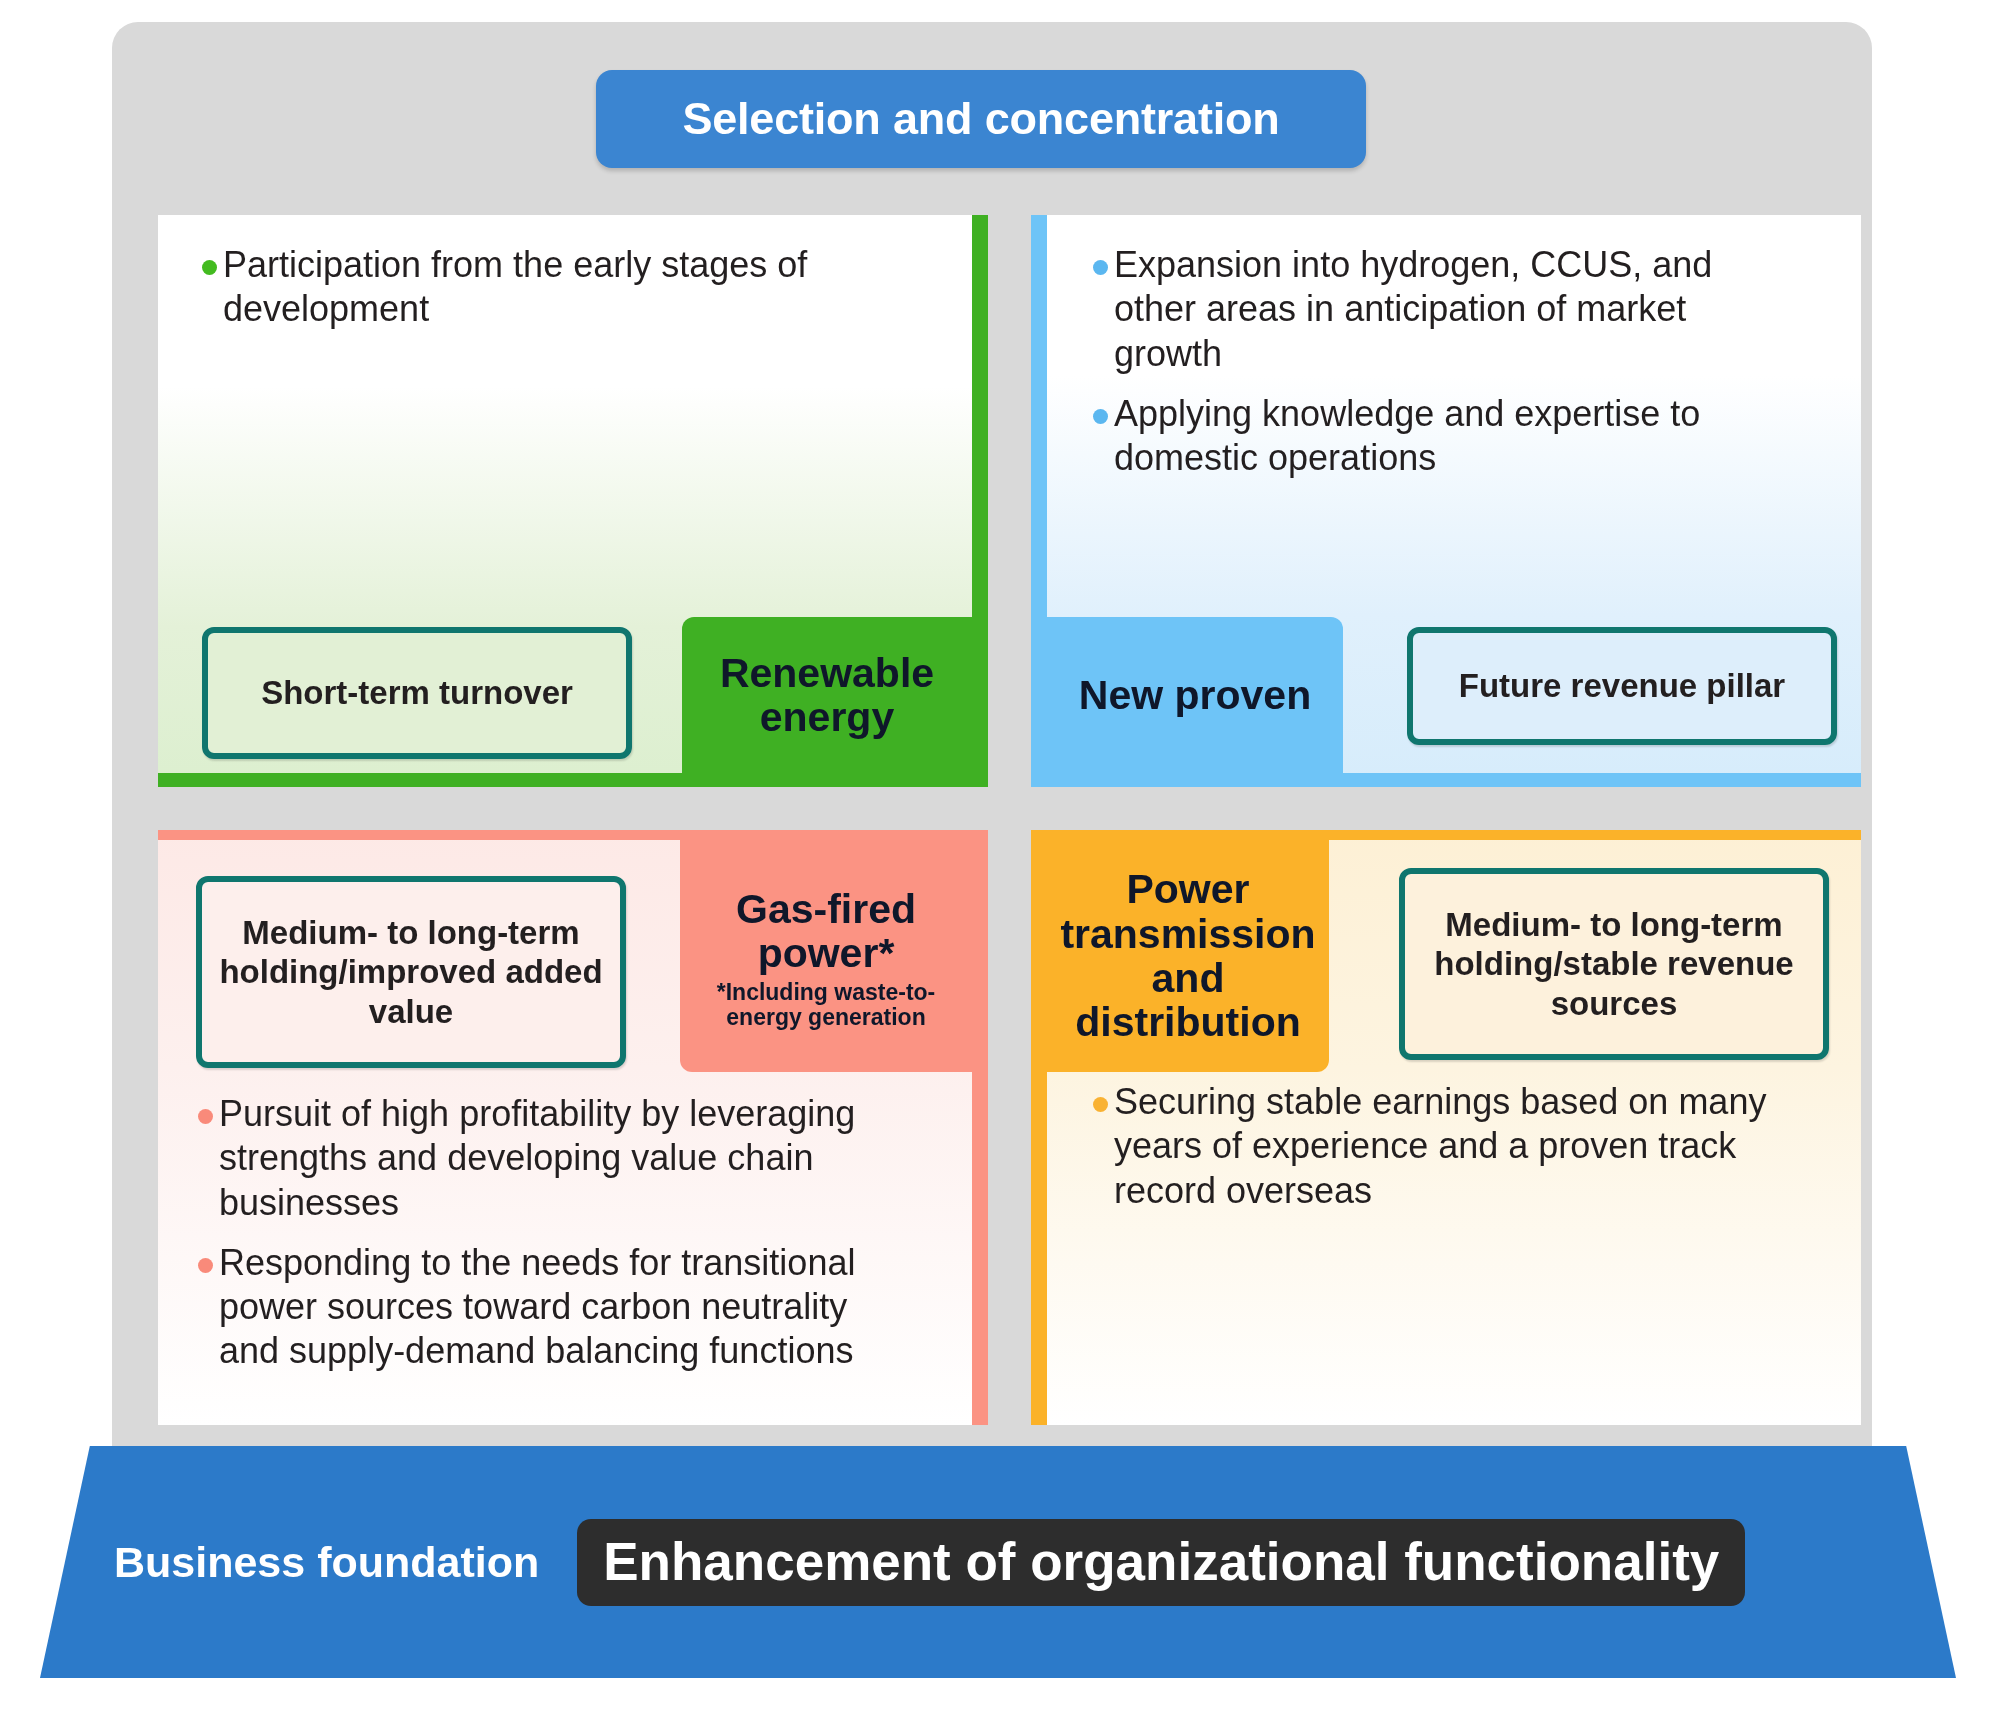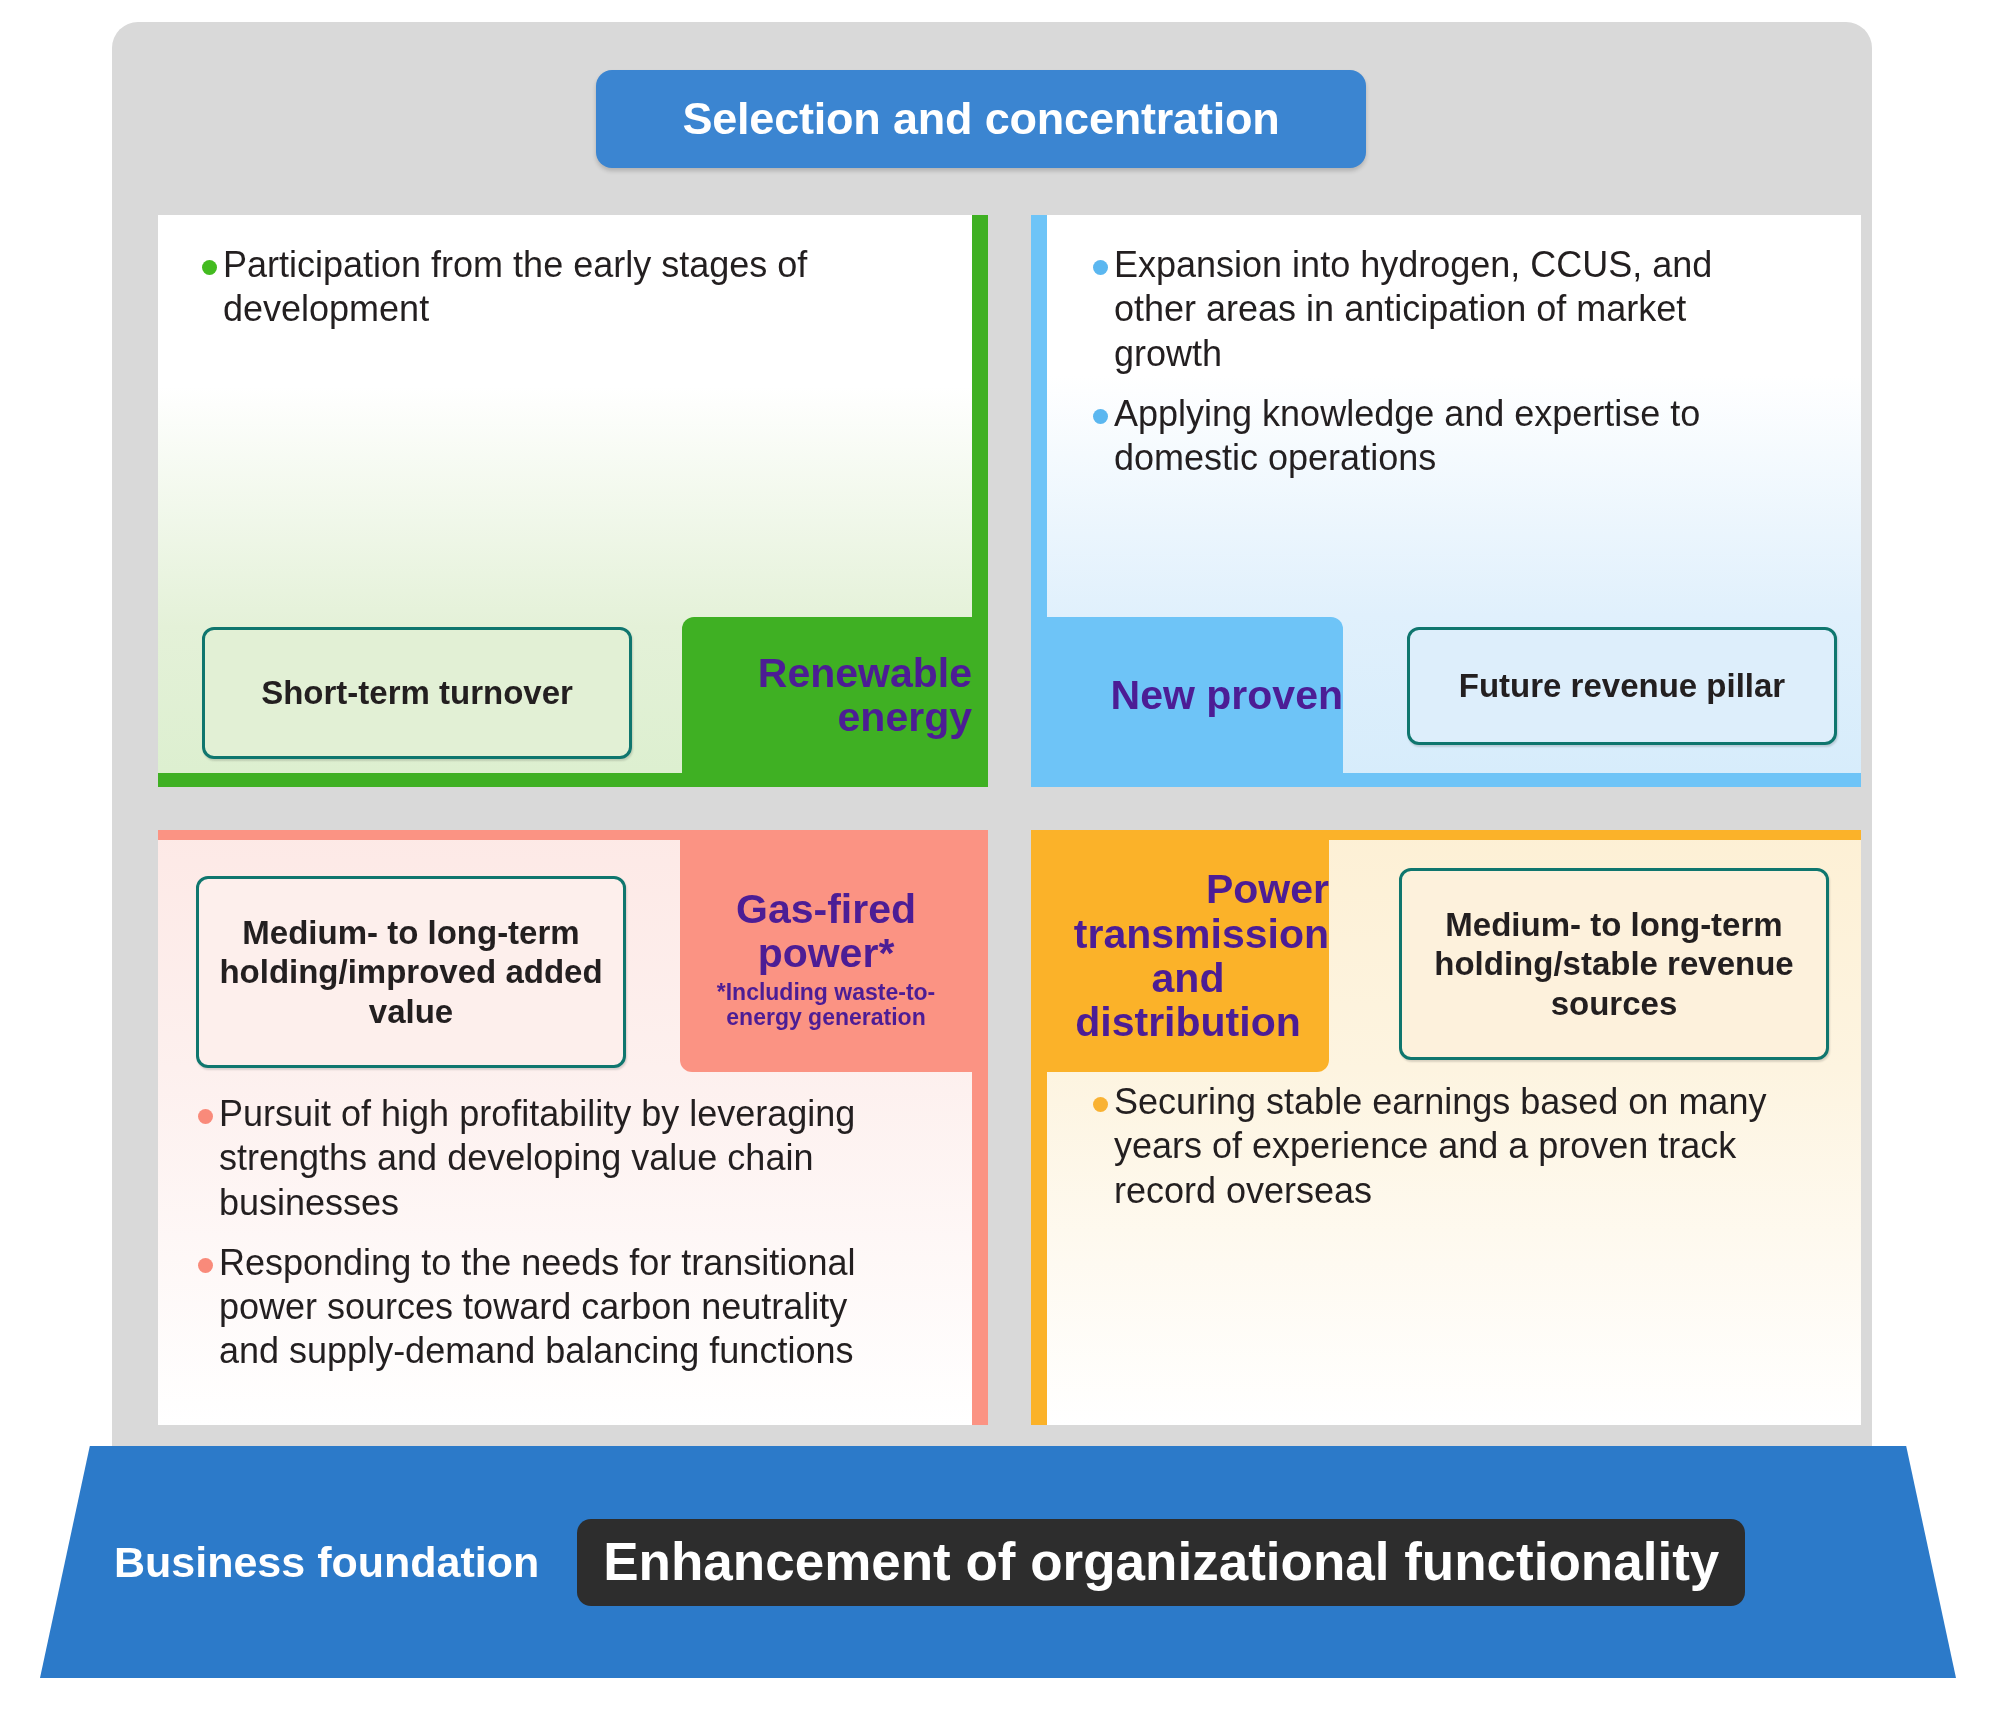--- a/index.html
+++ b/index.html
@@ -126,36 +126,36 @@
   .q1 .band { left: 0; right: 16px; bottom: 14px; height: 156px; }
   
   .q2 .band { left: 16px; right: 0; bottom: 14px; height: 156px; }
   
   .q3 .band { left: 0; right: 16px; top: 10px; height: 232px; }
   
   .q4 .band { left: 16px; right: 0; top: 10px; height: 232px; }
 
   .cat-label {
     display: flex; flex-direction: column;
-    align-items: flex-end; justify-content: center;
-    color: #4c1d95;
+    align-items: center; justify-content: center;
+    color: #0f172a;
     font-weight: bold;
     text-align: center;
     line-height: 1.08;
   }
   .cat-green  { background: #3fb023; }
   .cat-blue   { background: #6ec4f7; }
   .cat-red    { background: #fb9383; }
   .cat-orange { background: #fbb229; }
 
   .cat-main { font-size: 41px; }
   .cat-note { font-size: 23px; font-weight: bold; line-height: 1.12; margin-top: 4px; }
 
   .tag-box {
-    border: 3px solid #0f766e;
+    border: 6px solid #0f766e;
     border-radius: 12px;
     display: flex; align-items: center; justify-content: center;
     text-align: center;
     color: #231f20;
     font-size: 33px;
     font-weight: bold;
     line-height: 1.2;
     box-shadow: 1px 2px 2px rgba(0,0,0,0.14);
   }
   .tag-green  { background: #e2f0d5; }

